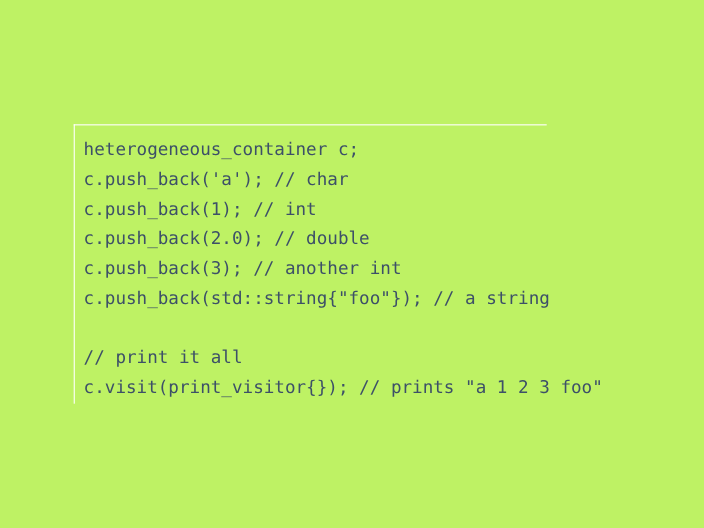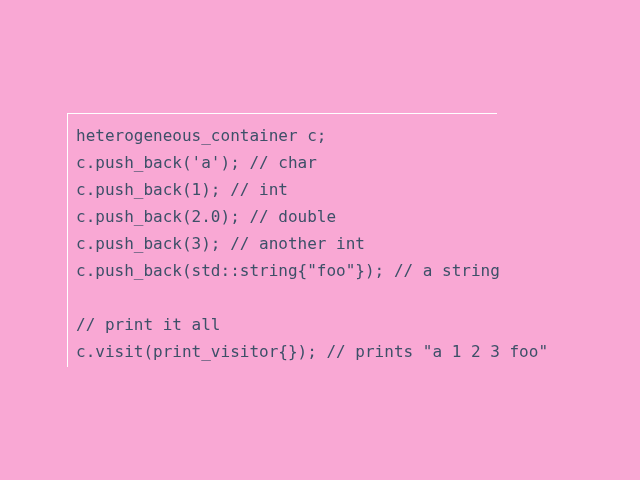--- a/index.html
+++ b/index.html
@@ -7,21 +7,21 @@
       padding: 0;
       width: 640px;
       height: 480px;
       background: #f1f5f9;
       overflow: hidden;
     }
     .page {
       position: relative;
       width: 640px;
       height: 480px;
-      background: #f9a8d4;
+      background: #bef264;
     }
     .code-block {
       position: absolute;
       left: 67px;
       top: 113px;
       width: 430px;
       height: 254px;
       border-left: 1px solid #ffffff;
       border-top: 1px solid #ffffff;
       box-sizing: border-box;

